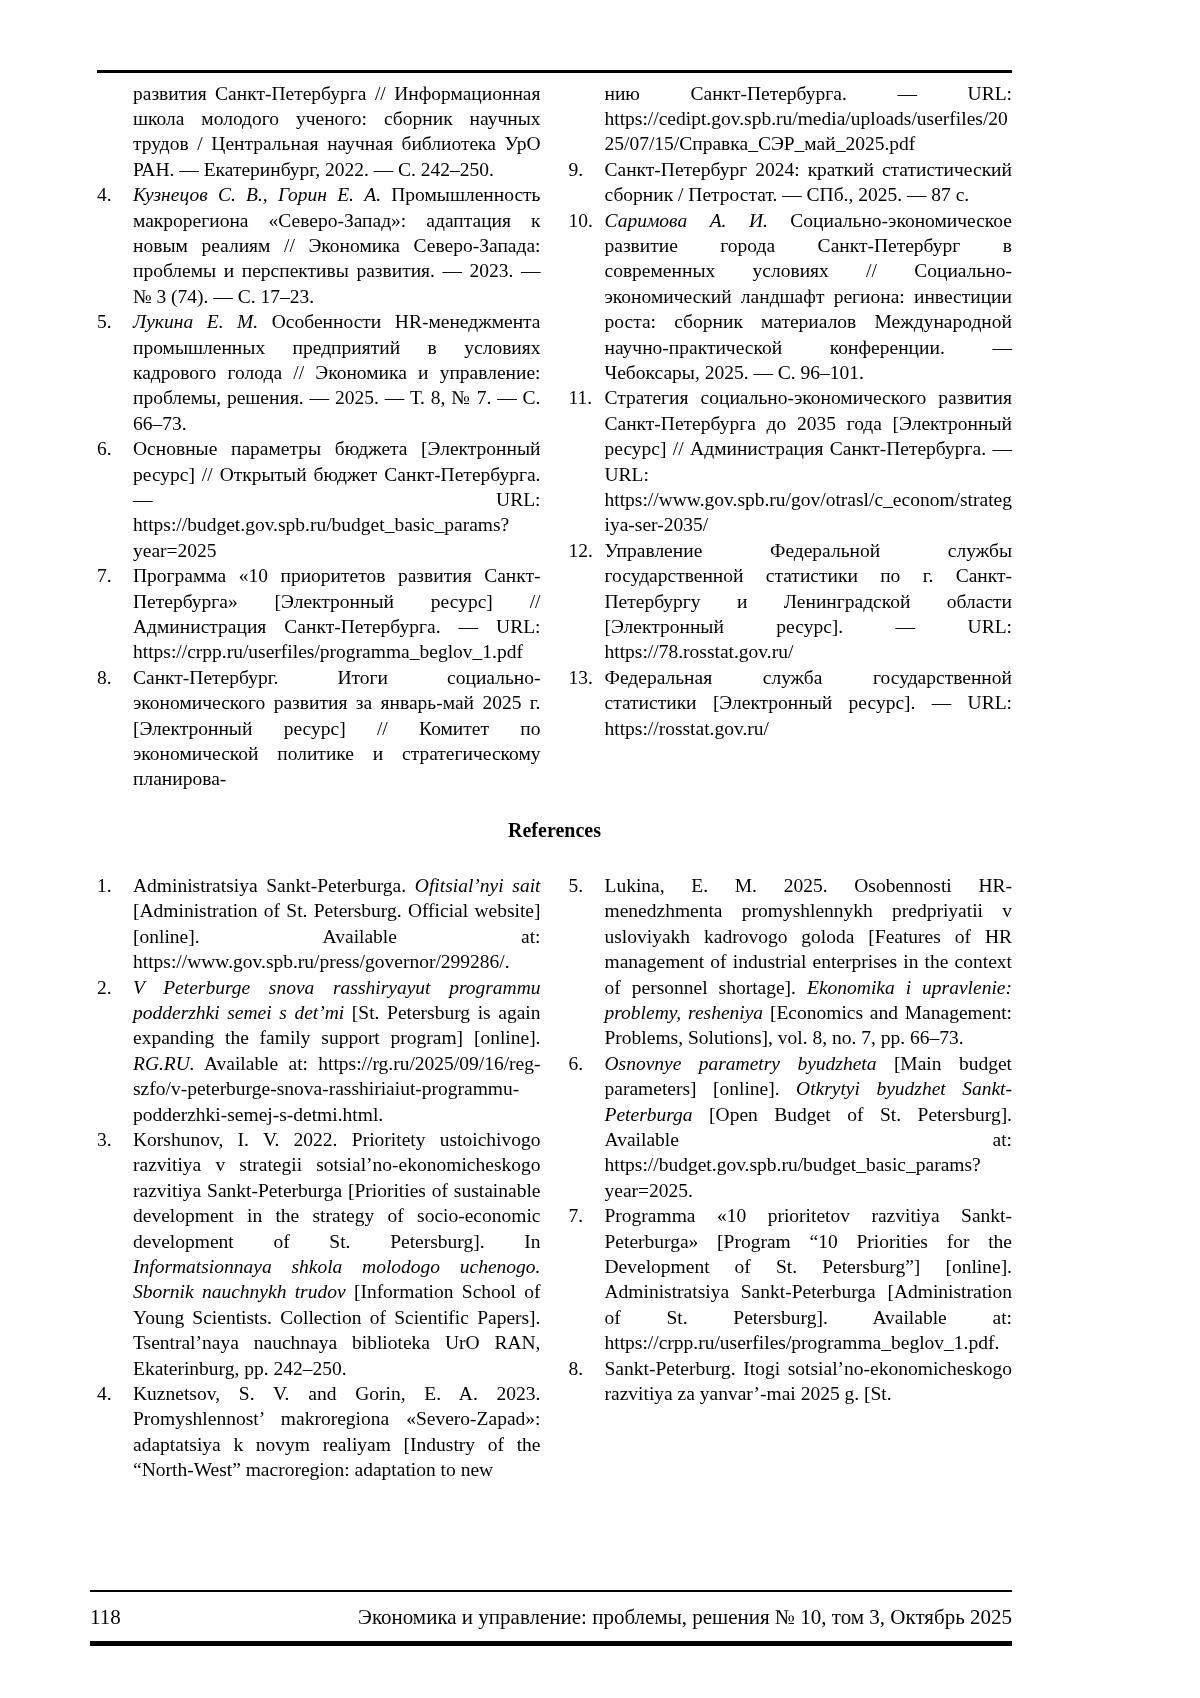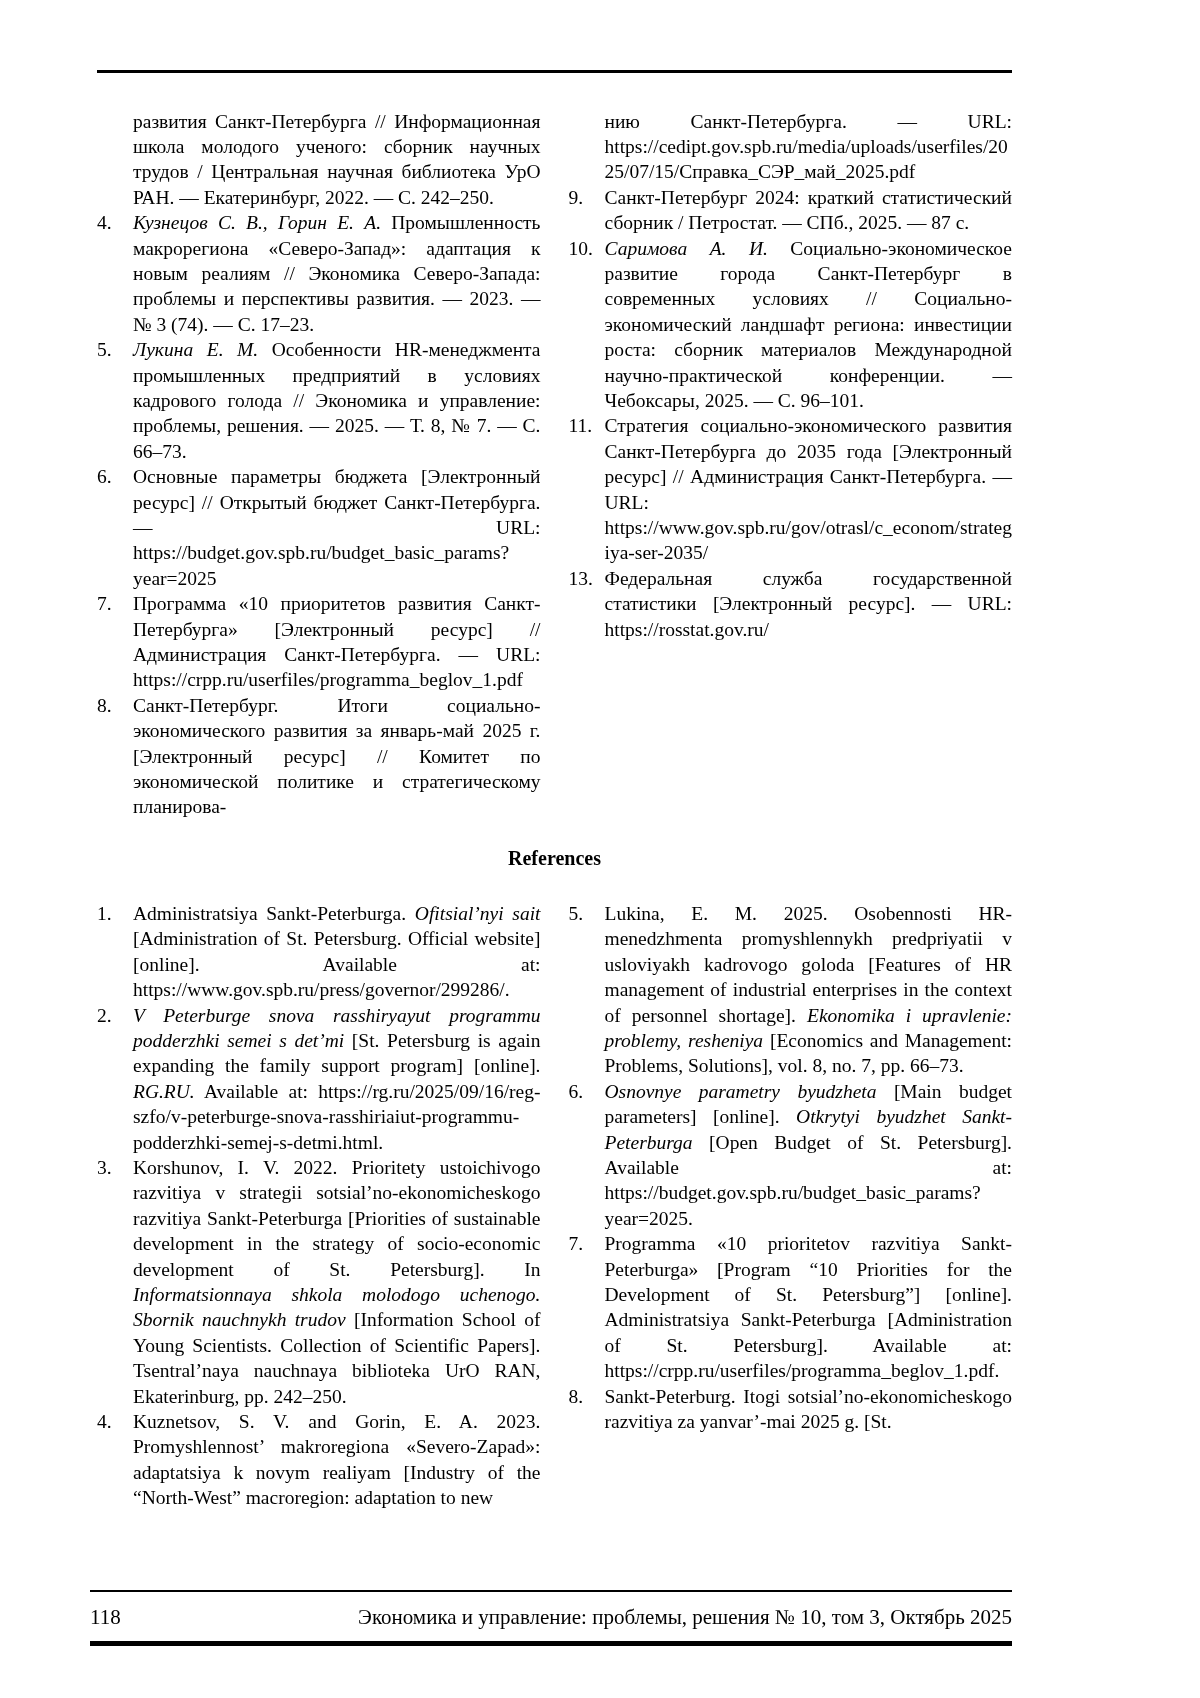--- a/index.html
+++ b/index.html
@@ -29,21 +29,21 @@
   }
   .rule {
     background: #000;
     height: 2.5px;
   }
   .rule.thin { height: 2px; }
   .rule.thick { height: 5px; }
   .two-col {
     display: flex;
     gap: 28px;
-    margin-top: 36px;
+    margin-top: 8px;
     font-size: 19.5px;
     line-height: 25.4px;
   }
   .col { flex: 1 1 0; min-width: 0; }
   .ref-item { display: flex; }
   .ref-num {
     flex: 0 0 36px;
     width: 36px;
   }
   .ref-text {
@@ -119,20 +119,24 @@
         </div>
         <div class="ref-item">
           <span class="ref-num">10.</span>
           <span class="ref-text"><span class="it">Саримова А. И.</span><span> Социально-экономическое развитие города Санкт-Петербург в современных условиях // Социально-экономический ландшафт региона: инвестиции роста: сборник материалов Международной научно-практической конференции. — Чебоксары, 2025. — С. 96–101.</span></span>
         </div>
         <div class="ref-item">
           <span class="ref-num">11.</span>
           <span class="ref-text"><span>Стратегия социально-экономического развития Санкт-Петербурга до 2035 года [Электронный ресурс] // Администрация Санкт-Петербурга. — URL: https://www.gov.spb.ru/gov/otrasl/c_econom/strategiya-ser-2035/</span></span>
         </div>
         <div class="ref-item">
+          <span class="ref-num">12.</span>
+          <span class="ref-text"><span>Управление Федеральной службы государственной статистики по г. Санкт-Петербургу и Ленинградской области [Электронный ресурс]. — URL: https://78.rosstat.gov.ru/</span></span>
+        </div>
+        <div class="ref-item">
           <span class="ref-num">13.</span>
           <span class="ref-text"><span>Федеральная служба государственной статистики [Электронный ресурс]. — URL: https://rosstat.gov.ru/</span></span>
         </div>
       </div>
   </section>
 
   <h2 class="refs-heading">References</h2>
 
   <section class="two-col" style="margin-top:0;">
     <div class="col">

